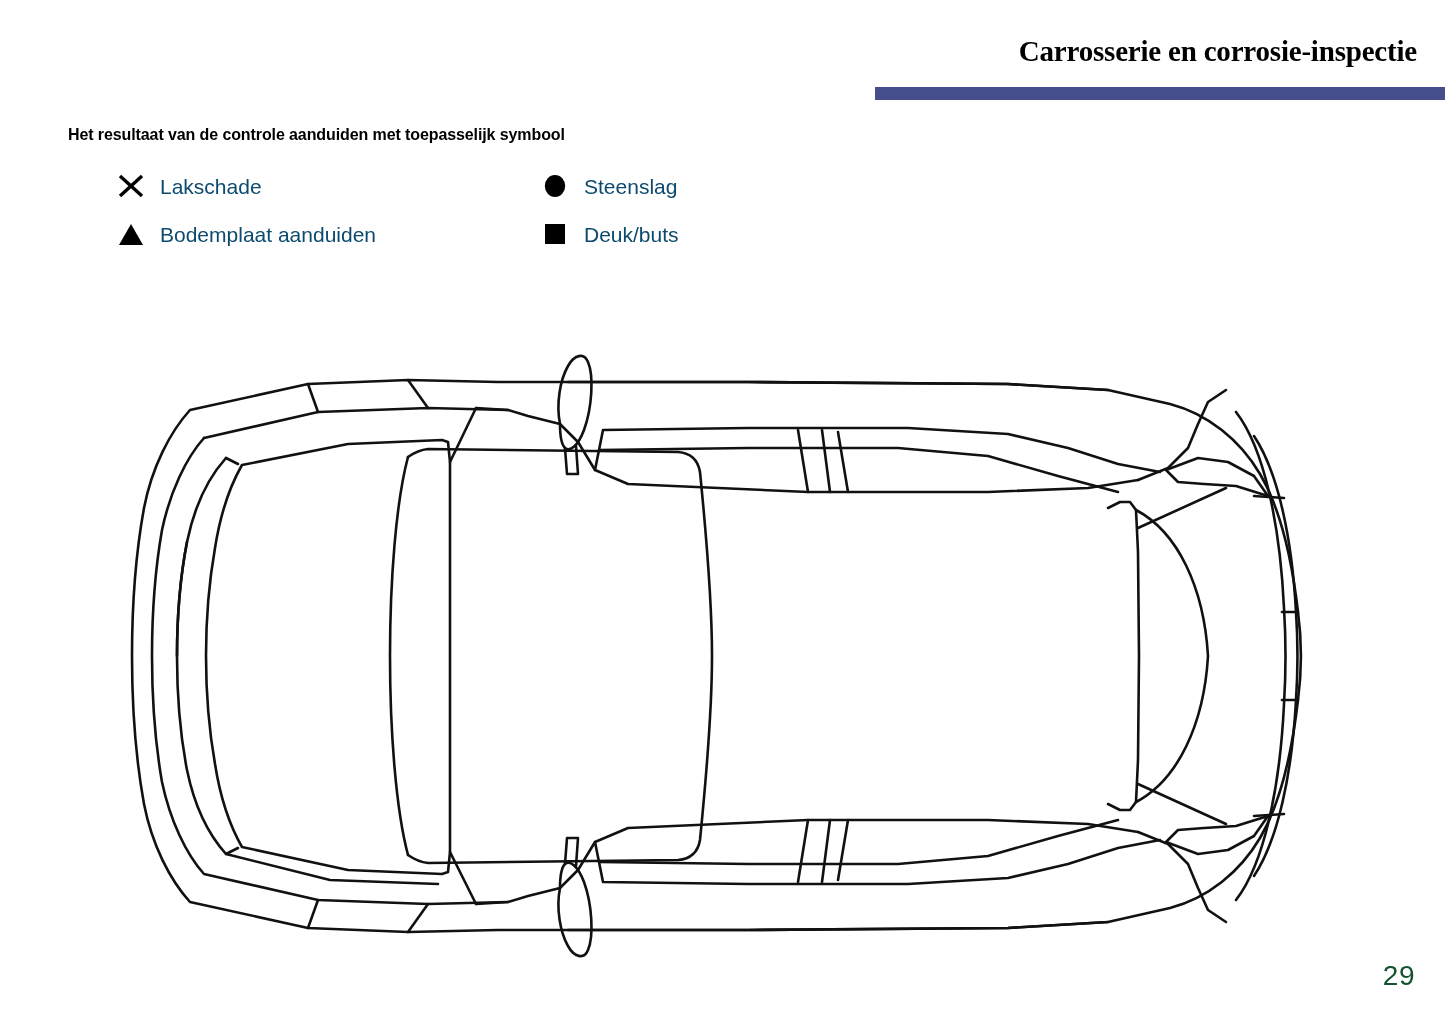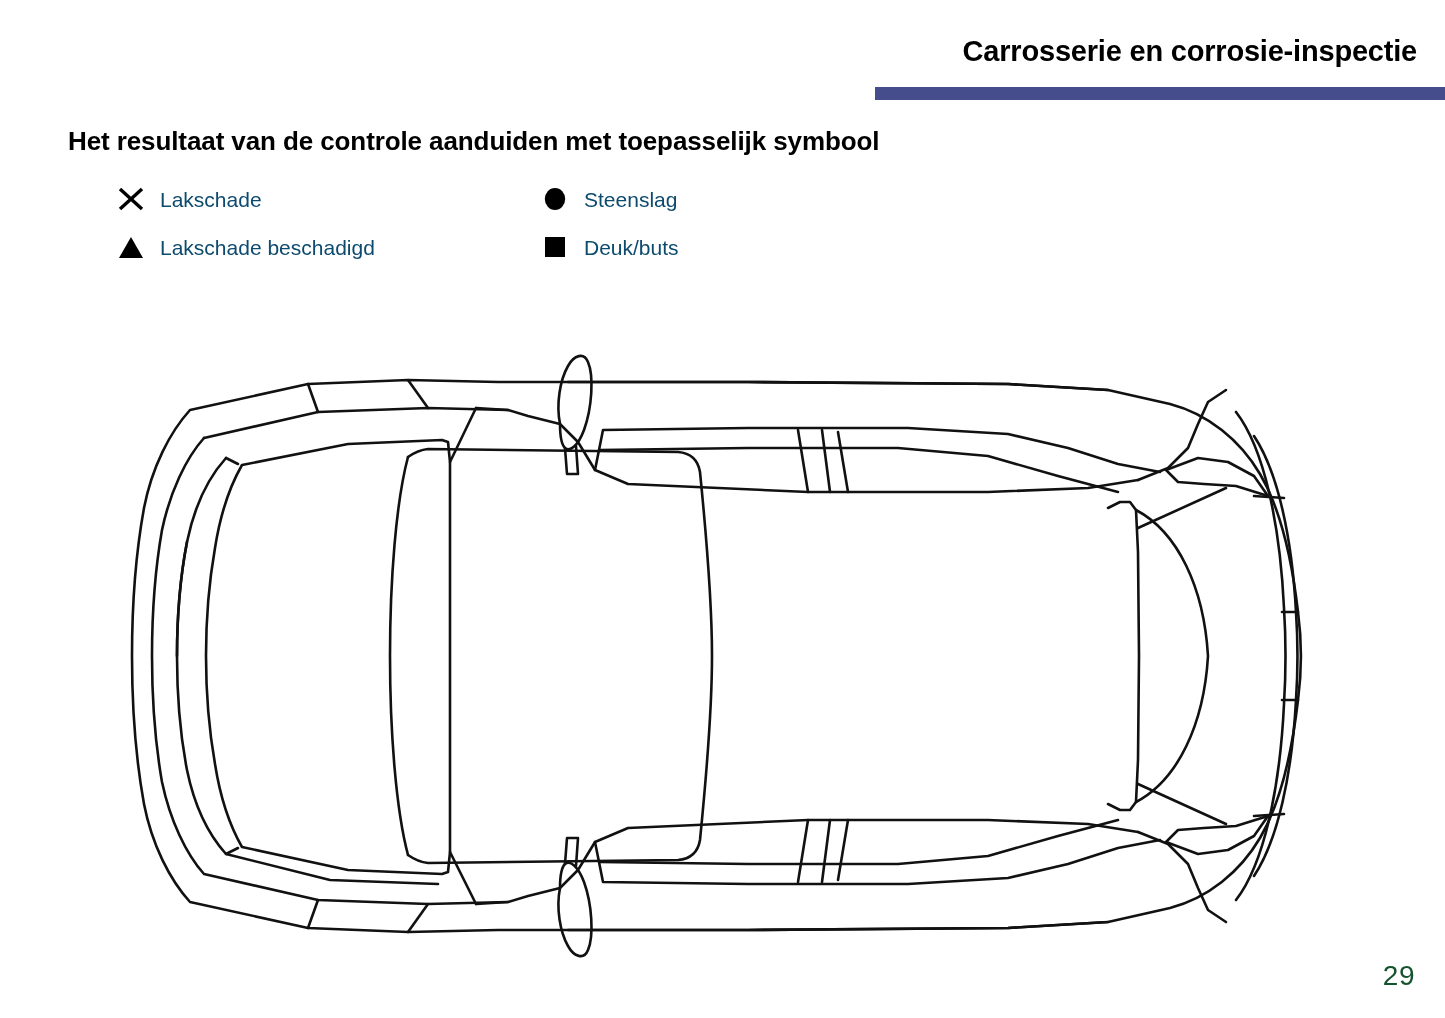--- a/index.html
+++ b/index.html
@@ -29,39 +29,40 @@
     position: absolute;
     right: 28px;
     top: 51px;
     transform: translateY(-50%);
     font-size: 29px;
     font-weight: bold;
     letter-spacing: -0.2px;
     white-space: nowrap;
     text-align: right;
     color: #000;
+    font-family: Liberation Serif, serif;
   }
   #header-rule {
     position: absolute;
     left: 875px;
     top: 87px;
     width: 570px;
     height: 13px;
     background: #454d8c;
   }
 
   
   #legend-block {
     position: absolute;
     left: 68px;
     top: 126px;
     width: 900px;
   }
   #legend-heading {
-    font-size: 26px;
+    font-size: 16px;
     font-weight: bold;
     letter-spacing: -0.1px;
     white-space: nowrap;
     margin: 0 0 18px 0;
     color: #000;
   }
   .legend-columns {
     position: relative;
     height: 130px;
   }
@@ -139,21 +140,21 @@
         </span>
         <span class="legend-label">Lakschade</span>
       </div>
 
       <div class="legend-item">
         <span class="legend-symbol">
           <svg class="sym-svg" width="30" height="30" viewBox="0 0 30 30" aria-hidden="true">
             <polygon points="15,5 27,26 3,26" fill="#000"></polygon>
           </svg>
         </span>
-        <span class="legend-label">Lakschade beschadigd</span>
+        <span class="legend-label">Bodemplaat aanduiden</span>
       </div>
 
 
     </div>
 
     <div class="legend-col right">
 
       <div class="legend-item">
         <span class="legend-symbol">
           <svg class="sym-svg" width="30" height="30" viewBox="0 0 30 30" aria-hidden="true">

